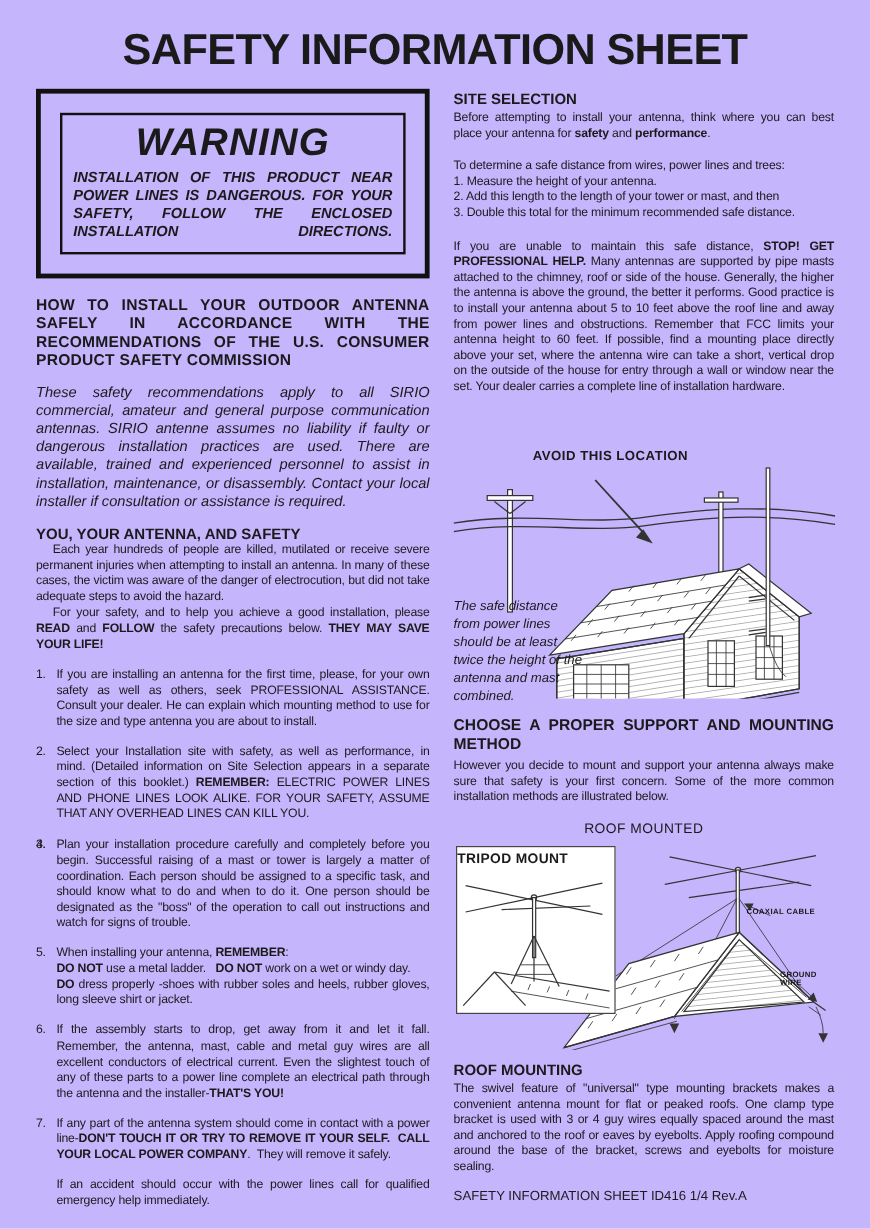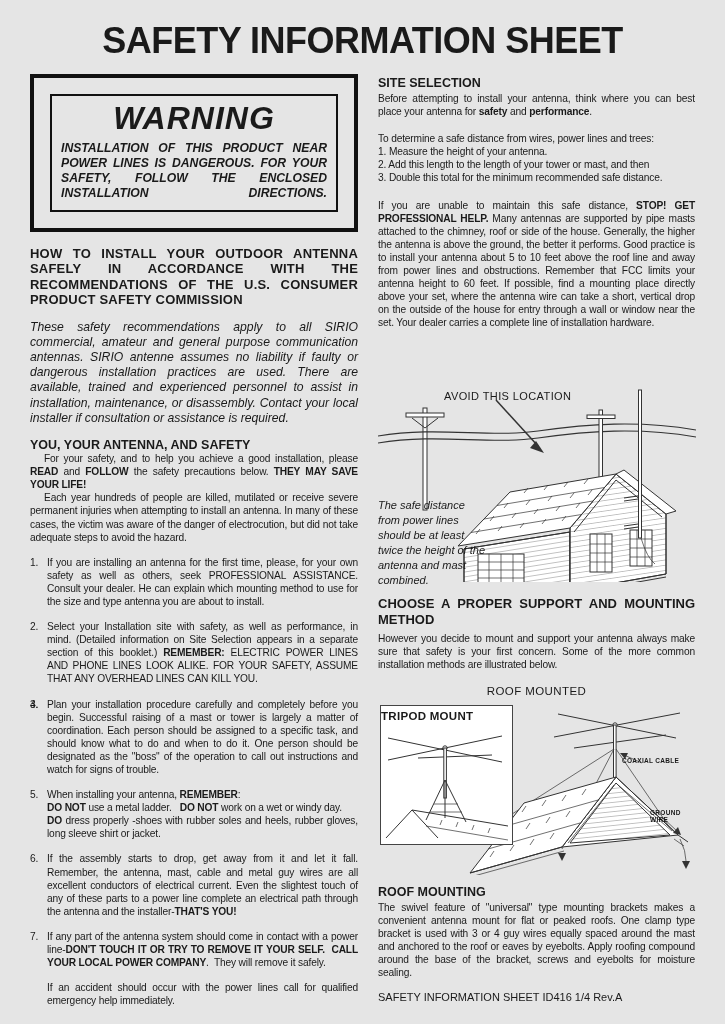--- a/index.html
+++ b/index.html
@@ -1,18 +1,18 @@
 <!DOCTYPE html>
 <html><head>
 <meta charset="utf-8">
 <style>
   * { margin:0; padding:0; box-sizing:border-box; }
   html,body { background:#fff; }
   .page {
-    width:725px; height:1024px; background:#e5e5e5; color:#1a1a1a;
+    width:725px; height:1024px; background:#c4b5fd; color:#1a1a1a;
     font-family:"Liberation Sans", sans-serif; position:relative; overflow:hidden;
   }
   .title { text-align:center; font-weight:bold; font-size:36px; letter-spacing:-0.5px; padding-top:20px; }
   .cols { display:flex; gap:20px; padding:12px 30px 0 30px; }
   .col-left  { width:328px; flex:none; }
   .col-right { width:317px; flex:none; }
 
   .b { font-weight:bold; }
 
   
@@ -30,21 +30,21 @@
   .item .num { position:absolute; left:0; top:0; }
 
   
   .col-right .h3.first { margin-top:2px; }
   .site-p1 { margin-top:2px; }
   .steps-block { margin-top:14px; }
   .step { font-size:10.2px; line-height:13.1px; letter-spacing:-0.15px; }
   .site-p2 { margin-top:14px; }
 
   .fig-house { position:relative; height:218px; margin-top:44px; }
-  .avoid-label { position:absolute; left:66px; top:16px; font-weight:normal; font-size:11px; letter-spacing:0.4px; }
+  .avoid-label { position:absolute; left:66px; top:0; font-weight:bold; font-size:11px; letter-spacing:0.4px; }
   .fig-house svg { position:absolute; left:0; top:12px; }
   .fig-caption { position:absolute; left:0; top:124px; width:110px; font-style:italic; font-size:11px; line-height:15px; }
 
   .choose-h { font-weight:bold; font-size:13px; line-height:16px; text-align:justify; text-align-last:left; margin-top:4px; }
   .choose-p { margin-top:4px; }
   .roof-mounted-title { text-align:center; font-weight:normal; font-size:11.5px; letter-spacing:0.4px; margin-top:14px; }
 
   .fig-roof { position:relative; height:182px; margin-top:2px; }
   .inset { position:absolute; left:2px; top:6px; width:133px; height:140px; border:1.5px solid #444; background:#fff; z-index:2; }
   .inset-label { text-align:left; font-weight:bold; font-size:11.5px; margin-top:4px; letter-spacing:0.3px; }
@@ -76,22 +76,22 @@
           <div class="warning-title">WARNING</div>
           <div class="warning-body">INSTALLATION OF THIS PRODUCT NEAR POWER LINES IS DANGEROUS. FOR YOUR SAFETY, FOLLOW THE ENCLOSED INSTALLATION DIRECTIONS.</div>
         </div>
       </div>
 
       <div class="h2">HOW TO INSTALL YOUR OUTDOOR ANTENNA SAFELY IN ACCORDANCE WITH THE RECOMMENDATIONS OF THE U.S. CONSUMER PRODUCT SAFETY COMMISSION</div>
 
       <div class="sirio">These safety recommendations apply to all SIRIO commercial, amateur and general purpose communication antennas.  SIRIO antenne assumes no liability if faulty or dangerous installation practices are used. There are available, trained and experienced personnel to assist in installation, maintenance, or disassembly. Contact your local installer if consultation or assistance is required.</div>
 
       <div class="h3">YOU, YOUR ANTENNA, AND SAFETY</div>
+      <div class="body indent">Each year hundreds of people are killed, mutilated or receive severe permanent injuries when attempting to install an antenna. In many of these cases, the victim was aware of the danger of electrocution, but did not take adequate steps to avoid the hazard.</div>
       <div class="body indent"><span>For your safety, and to help you achieve a good installation, please </span><span class="b">READ</span><span> and </span><span class="b">FOLLOW</span><span> the safety precautions below. </span><span class="b">THEY MAY SAVE YOUR LIFE!</span></div>
-      <div class="body indent">Each year hundreds of people are killed, mutilated or receive severe permanent injuries when attempting to install an antenna. In many of these cases, the victim was aware of the danger of electrocution, but did not take adequate steps to avoid the hazard.</div>
 
       <div class="item">
         <span class="num">1.</span>
         <span><span>If you are installing an antenna for the first time, please, for your own safety as well as others, seek PROFESSIONAL ASSISTANCE. Consult your dealer. He can explain which mounting method to use for the size and type antenna you are about to install.</span></span>
       </div>
       <div class="item">
         <span class="num">2.</span>
         <span><span>Select your Installation site with safety, as well as performance, in mind. (Detailed information on Site Selection appears in a separate section of this booklet.) </span><span class="b">REMEMBER:</span><span> ELECTRIC POWER LINES AND PHONE LINES LOOK ALIKE. FOR YOUR SAFETY, ASSUME THAT ANY OVERHEAD LINES CAN KILL YOU.</span></span>
       </div>
       <div class="item">

